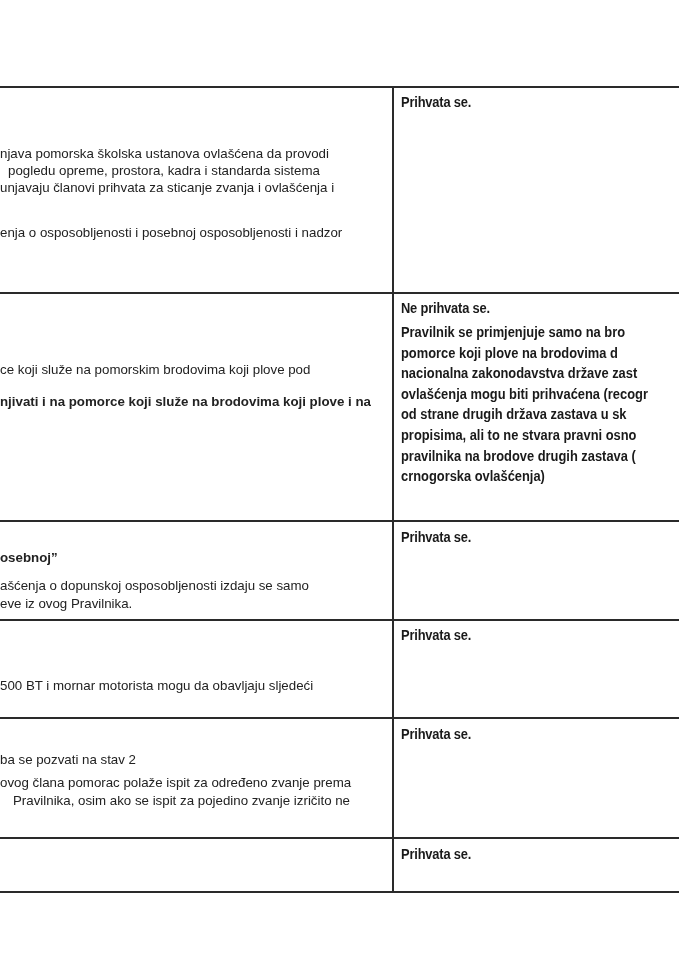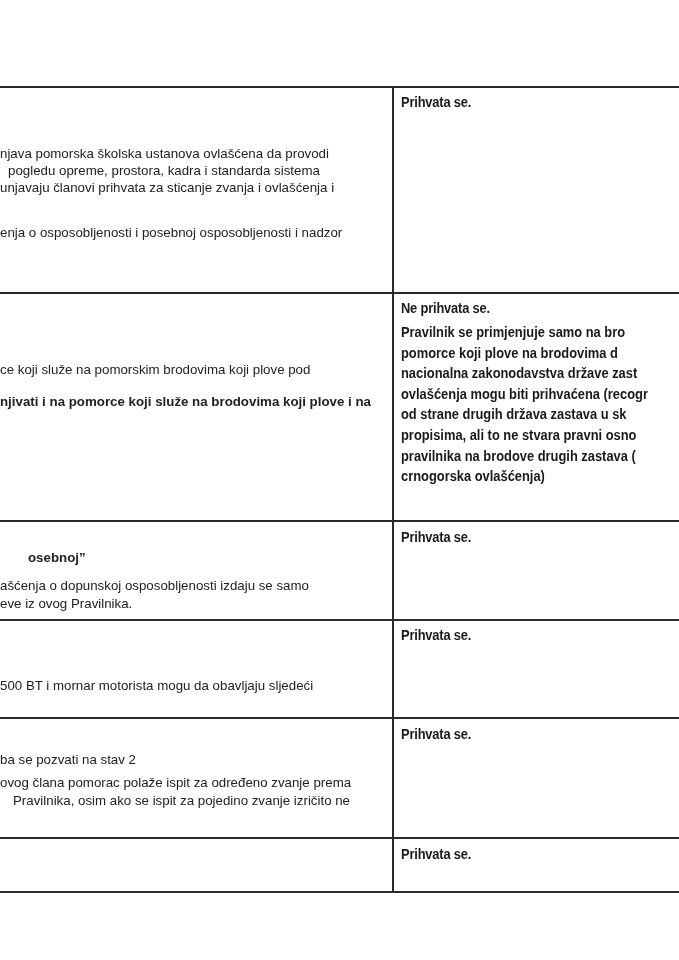--- a/index.html
+++ b/index.html
@@ -107,21 +107,21 @@
     <div class="explain-line" style="top:345px;">pomorce  koji  plove  na  brodovima  d</div>
     <div class="explain-line" style="top:365px;">nacionalna  zakonodavstva  države  zast</div>
     <div class="explain-line" style="top:386px;">ovlašćenja mogu biti prihvaćena (recogr</div>
     <div class="explain-line" style="top:406px;">od  strane  drugih  država  zastava  u  sk</div>
     <div class="explain-line" style="top:427px;">propisima,  ali  to  ne  stvara  pravni  osno</div>
     <div class="explain-line" style="top:448px;">pravilnika  na  brodove  drugih  zastava  (</div>
     <div class="explain-line" style="top:468px;">crnogorska ovlašćenja)</div>
   </div>
 
   <div>
-    <div class="left-line bold" style="left:0px; top:550px;margin-left:28px;">osebnoj”</div>
+    <div class="left-line bold" style="left:0px; top:550px;">osebnoj”</div>
     <div class="left-line" style="left:0px; top:578px;">ašćenja o dopunskoj osposobljenosti izdaju se samo</div>
     <div class="left-line" style="left:0px; top:596px;">eve iz ovog Pravilnika.</div>
     <div class="right-cell" style="top:529px;">
       <div class="verdict">Prihvata se.</div>
     </div>
   </div>
 
   <div>
     <div class="left-line" style="left:0px; top:678px;">500 BT i mornar motorista mogu da obavljaju sljedeći</div>
     <div class="right-cell" style="top:627px;">

